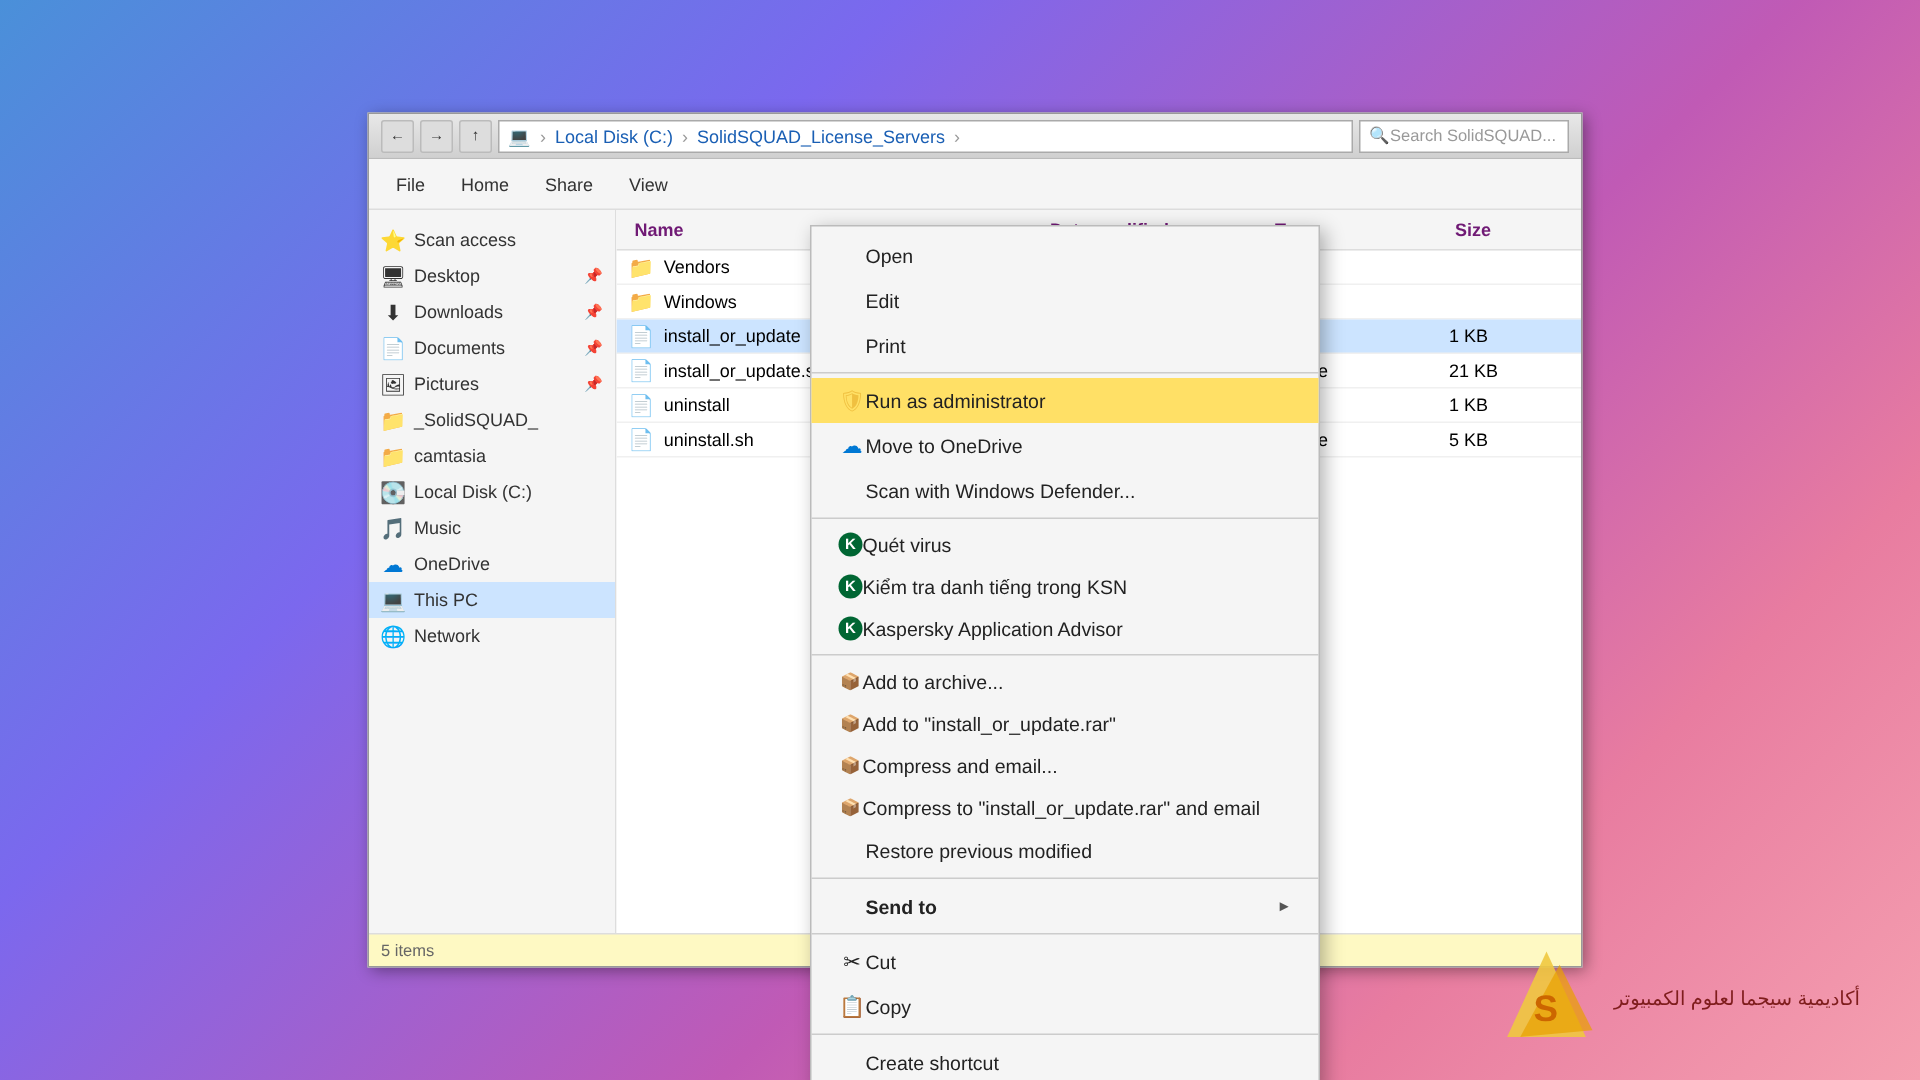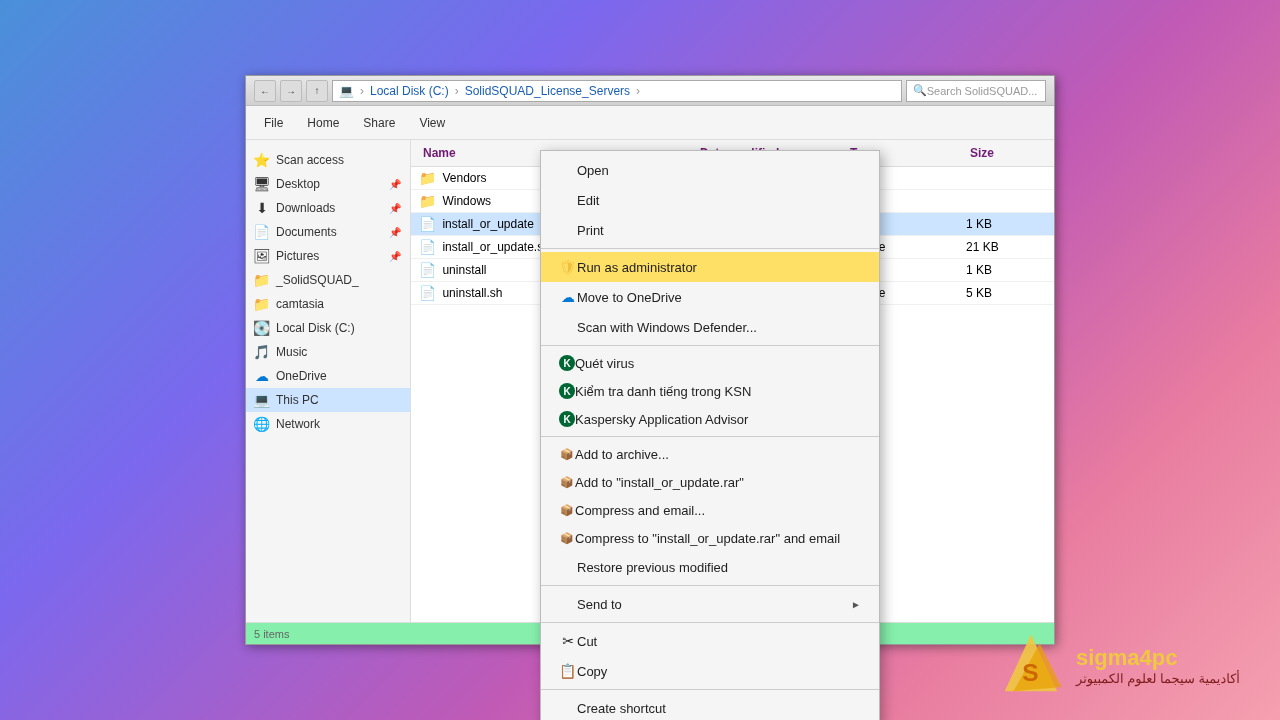--- a/index.html
+++ b/index.html
@@ -179,21 +179,21 @@
       display: flex;
       align-items: center;
       gap: 6px;
     }
     .file-icon { font-size: 14px; color: #888; }
     .folder-row .file-icon { color: #f0c040; }
 
     
     .status-bar {
       height: 22px;
-      background: #86efac;
+      background: #fef9c3;
       border-top: 1px solid #ddd;
       display: flex;
       align-items: center;
       padding: 4px 8px;
       font-size: 11px;
       color: #666;
     }
 
     
     .context-menu {
@@ -231,21 +231,21 @@
       display: inline-flex;
       align-items: center;
       justify-content: center;
       font-size: 14px;
     }
     .menu-arrow {
       margin-left: auto;
       font-size: 10px;
       color: #555;
     }
-    .menu-item.send-to-item { font-weight: normal; }
+    .menu-item.send-to-item { font-weight: bold; }
 
     
     .logo-area {
       position: absolute;
       bottom: 20px;
       right: 40px;
       z-index: 200;
       display: flex;
       align-items: center;
       gap: 10px;
@@ -538,16 +538,15 @@
 
 <div class="logo-area">
   <svg class="logo-icon" viewBox="0 0 80 80">
 
     <polygon points="10,70 40,5 70,70" fill="#f0c840" opacity="0.9"></polygon>
     <polygon points="20,70 50,15 75,65" fill="#e8a000" opacity="0.7"></polygon>
 
     <text x="30" y="58" font-size="28" font-weight="bold" fill="#cc6600">S</text>
   </svg>
   <div class="logo-text-area">
-    <span class="logo-name">sigma4pc</span>
     <span class="logo-arabic">أكاديمية سيجما لعلوم الكمبيوتر</span>
   </div>
 </div>
 
 </body></html>

